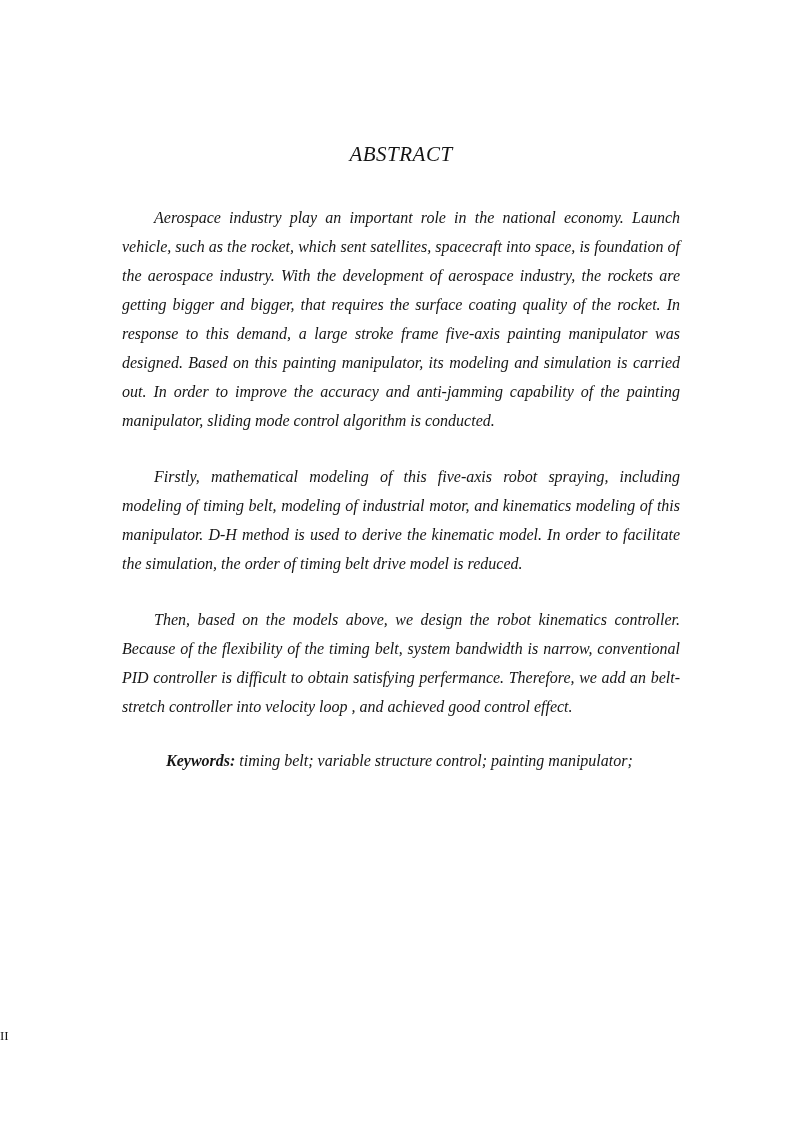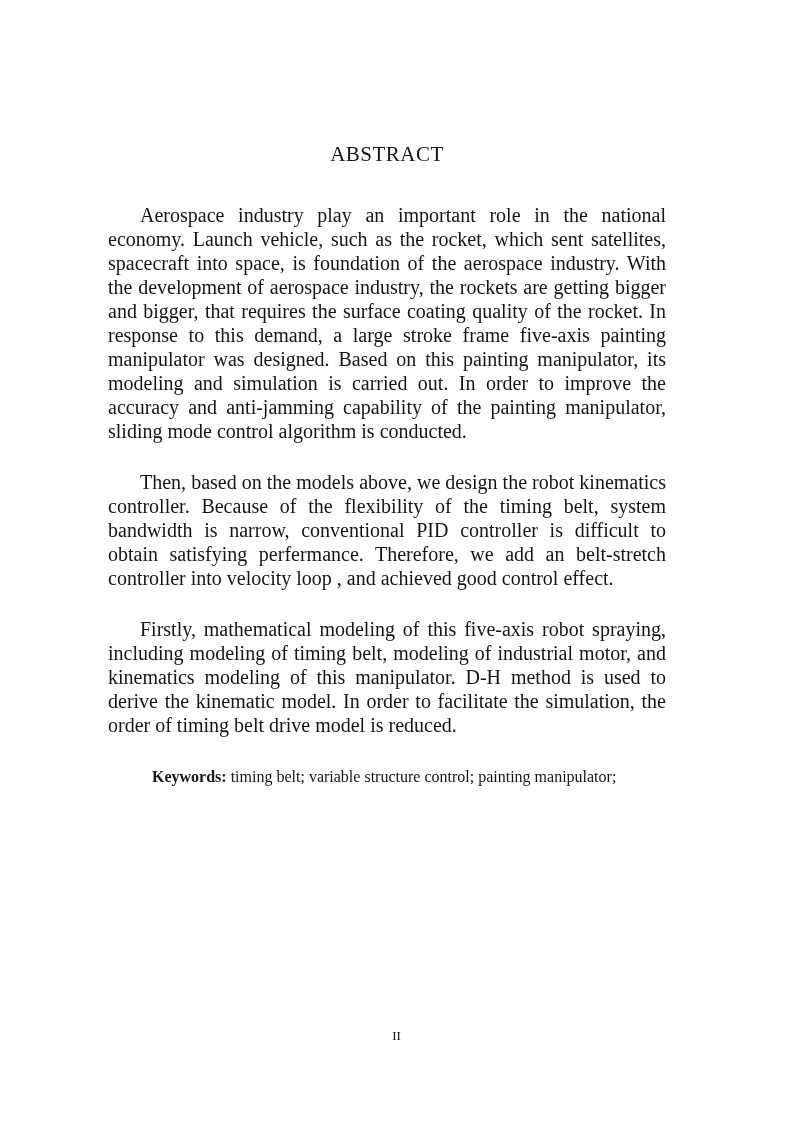--- a/index.html
+++ b/index.html
@@ -12,70 +12,71 @@
     width: 793px;
     height: 1122px;
     margin: 0 auto;
     background: #ffffff;
     font-family: "Liberation Serif", serif;
     color: #151515;
     overflow: hidden;
   }
   .content {
     position: absolute;
-    left: 108px;
+    left: 122px;
     top: 142px;
     width: 558px;
+    font-style: italic;
   }
   .doc-title {
     margin: 0 0 36px 0;
     font-size: 21px;
     line-height: 25px;
     font-weight: normal;
     text-align: center;
     letter-spacing: 0.5px;
   }
   .para {
     margin: 0 0 27px 0;
-    font-size: 20px;
-    line-height: 24px;
+    font-size: 16px;
+    line-height: 29px;
     text-align: justify;
     text-indent: 32px;
   }
   .keywords-line {
     margin: 12px;
     font-size: 16px;
     line-height: 26.7px;
     text-indent: 32px;
     text-align: left;
   }
   .keywords-label {
     font-weight: bold;
   }
   .page-number {
     position: absolute;
     left: 0;
     top: 1028px;
     width: 100%;
-    text-align: center;
+    text-align: left;
     font-size: 13px;
     line-height: 16px;
   }
 </style>
 </head>
 <body>
 
 <div class="page">
   <div class="content">
     <h1 class="doc-title">ABSTRACT</h1>
 
     <p class="para">Aerospace industry play an important role in the national economy. Launch vehicle, such as the rocket, which sent satellites, spacecraft into space, is foundation of the aerospace industry. With the development of aerospace industry, the rockets are getting bigger and bigger, that requires the surface coating quality of the rocket. In response to this demand, a large stroke frame five-axis painting manipulator was designed. Based on this painting manipulator, its modeling and simulation is carried out. In order to improve the accuracy and anti-jamming capability of the painting manipulator, sliding mode control algorithm is conducted.</p>
 
+    <p class="para">Firstly, mathematical modeling of this five-axis robot spraying, including modeling of timing belt, modeling of industrial motor, and kinematics modeling of this manipulator. D-H method is used to derive the kinematic model. In order to facilitate the simulation, the order of timing belt drive model is reduced.</p>
+
     <p class="para">Then, based on the models above, we design the robot kinematics controller. Because of the flexibility of the timing belt, system bandwidth is narrow, conventional PID controller is difficult to obtain satisfying perfermance. Therefore, we add an belt-stretch controller into velocity loop , and achieved good control effect.</p>
-
-    <p class="para">Firstly, mathematical modeling of this five-axis robot spraying, including modeling of timing belt, modeling of industrial motor, and kinematics modeling of this manipulator. D-H method is used to derive the kinematic model. In order to facilitate the simulation, the order of timing belt drive model is reduced.</p>
 
 
     <p class="keywords-line"><span class="keywords-label">Keywords:</span><span> timing belt; variable structure control; painting manipulator;</span></p>
   </div>
 
   <div class="page-number">II</div>
 </div>
 
 </body></html>

